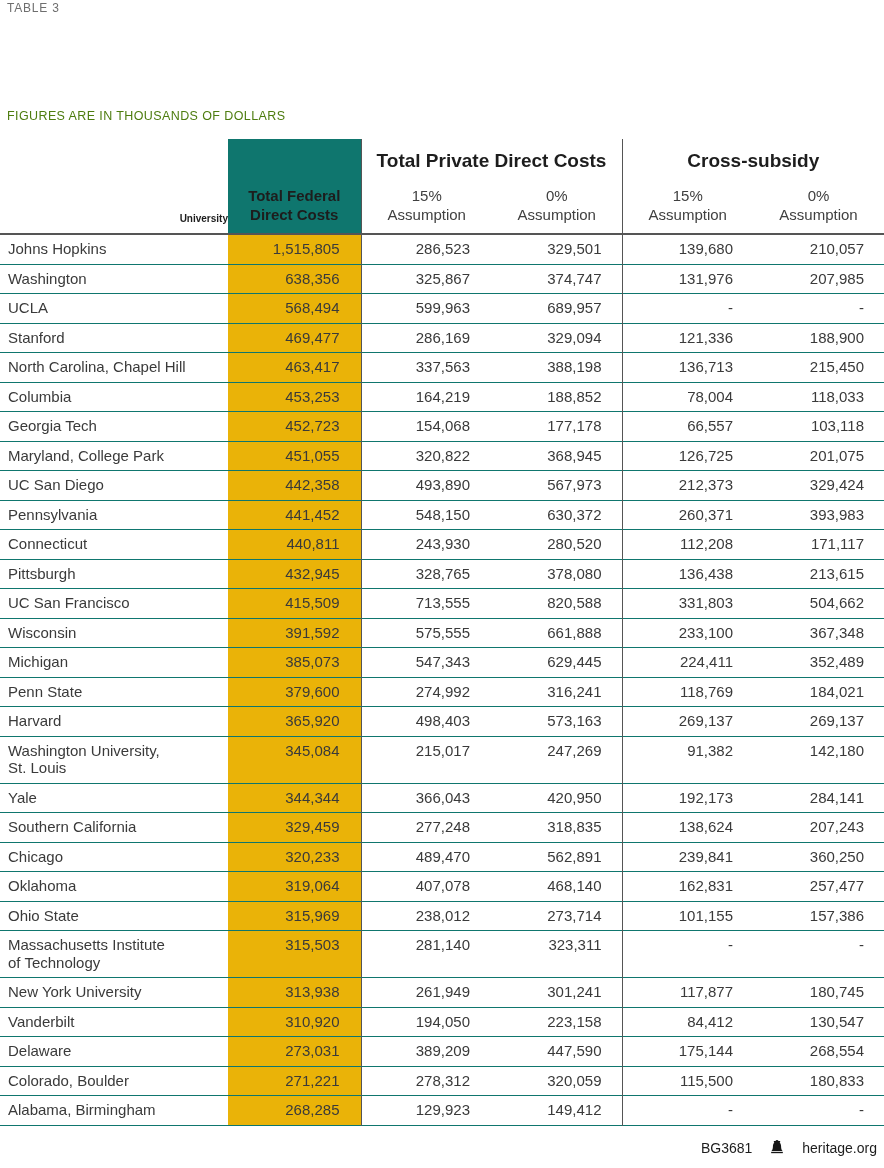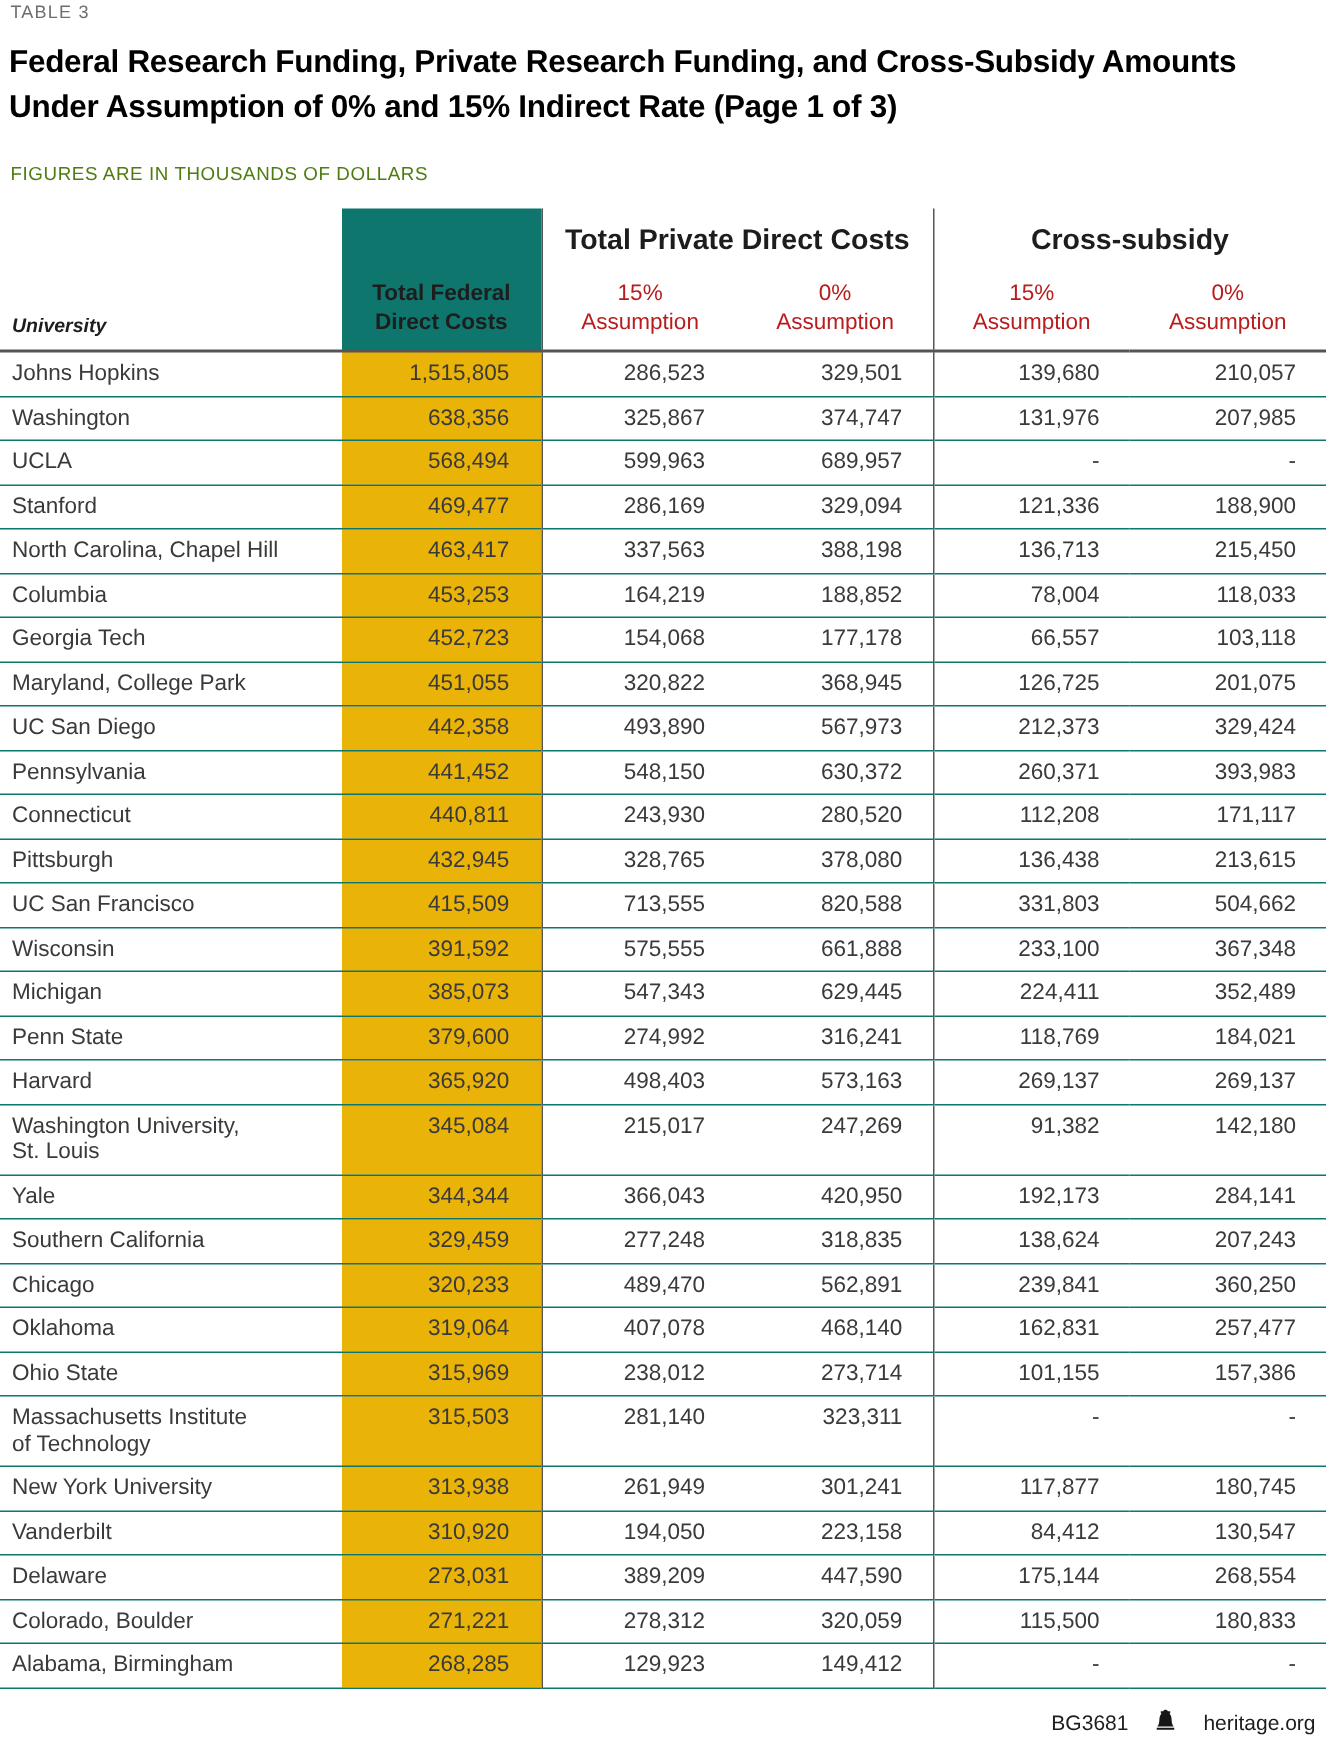--- a/index.html
+++ b/index.html
@@ -49,42 +49,41 @@
   col.c-fed  { width: 133px; }
   col.c-p15  { width: 131px; }
   col.c-p0   { width: 130px; }
   col.c-c15  { width: 131px; }
   col.c-c0   { width: 131px; }
 
   thead th { font-weight: 700; color: #1d1d1d; }
   thead { border-bottom: 2px solid #555555; }
 
   th.univ-head {
-    text-align: left;
+    text-align: right;
     vertical-align: bottom;
     padding: 0 0 9px 8px;
-    font-size: 13px;
-    font-style: italic;
+    font-size: 10px;
   }
   th.fed-head {
     background: #0f766e;
     text-align: center;
     vertical-align: bottom;
     padding: 0 10px 9px 10px;
     line-height: 18.5px;
   }
   th.group {
     vertical-align: top;
     padding-top: 11px;
     height: 27px;
     font-size: 19px;
   }
   th.sub {
     font-weight: 400;
-    color: #b91c1c;
+    color: #404040;
     text-align: center;
     vertical-align: bottom;
     padding: 9px 0 9px 0;
     line-height: 18.5px;
     width: 90px;
   }
   .sub-inner { display: inline-block; width: 92px; }
 
   .div-left { border-left: 1px solid #555555; }
 
@@ -112,21 +111,20 @@
     color: #1d1d1d;
   }
   .bell { display: inline-block; }
 </style>
 </head>
 <body>
 
 <div class="page">
 
   <div class="table-tag">TABLE 3</div>
-  <h1 class="title" style="margin:0;">Federal Research Funding, Private Research Funding, and Cross-Subsidy Amounts Under Assumption of 0% and 15% Indirect Rate (Page 1 of 3)</h1>
   <div class="subtitle">FIGURES ARE IN THOUSANDS OF DOLLARS</div>
 
   <table class="data">
     <colgroup>
       <col class="c-univ">
         <col class="c-fed">
         <col class="c-p15">
         <col class="c-p0">
         <col class="c-c15">
         <col class="c-c0">

